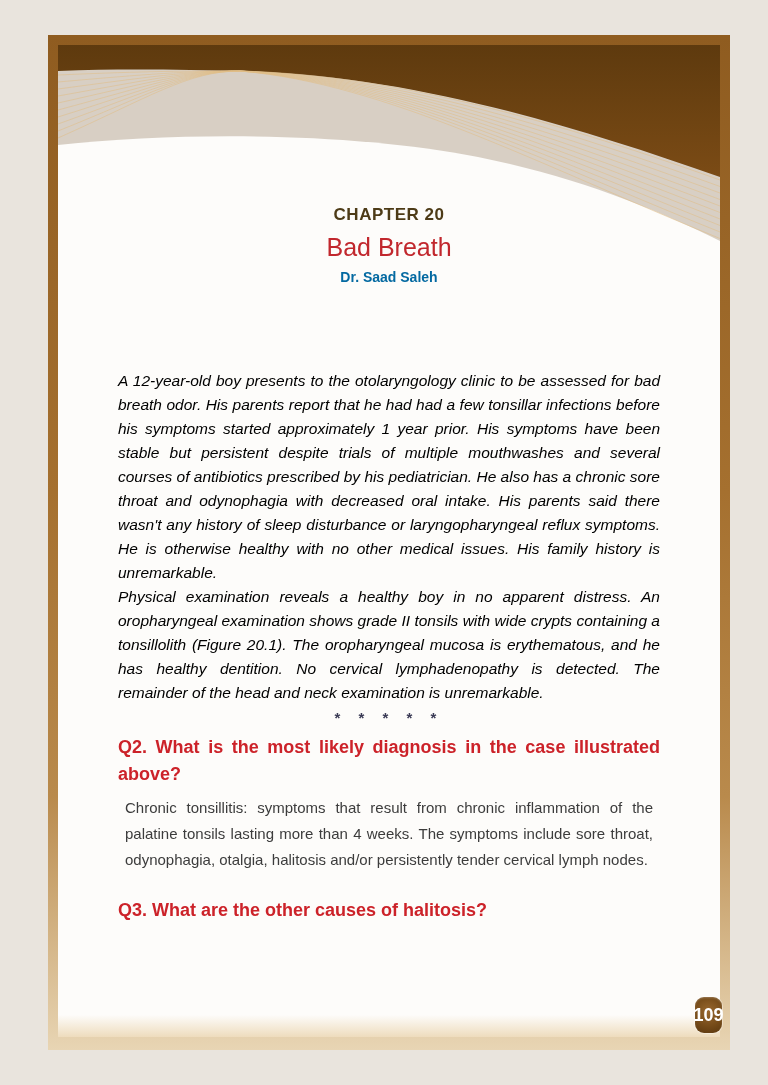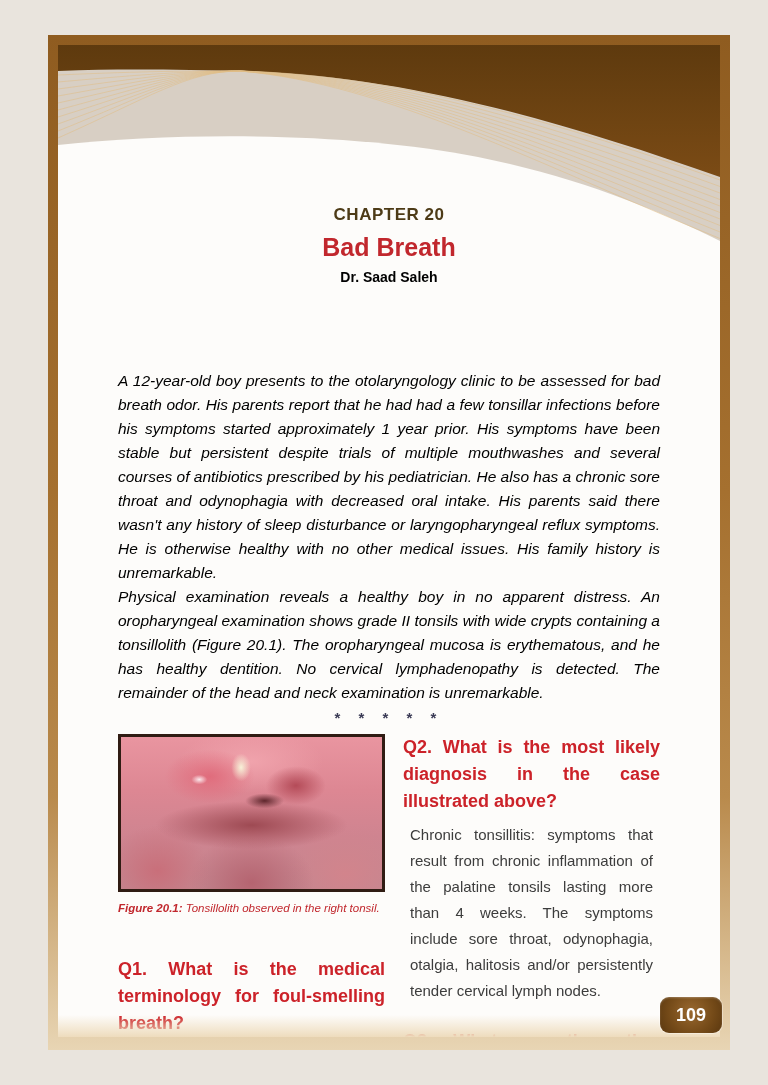--- a/index.html
+++ b/index.html
@@ -27,25 +27,25 @@
   .wave-svg{position:absolute;top:0;left:0;width:100%;height:215px;display:block;}
   .content{
     position:relative;
     padding:160px 60px 0 60px;
   }
   .chapter{
     text-align:center;font-weight:bold;font-size:17px;color:#4d3b17;
     letter-spacing:.5px;
   }
   .title{
-    text-align:center;font-weight:bold;font-size:25px;color:#c1272d;
+    text-align:center;font-weight:normal;font-size:25px;color:#c1272d;
     margin-top:8px;
   }
   .author{
-    text-align:center;font-weight:bold;font-size:14px;color:#000000;
+    text-align:center;font-weight:bold;font-size:14px;color:#0369a1;
     margin-top:7px;
   }
   .case-text{
     margin-top:84px;
     font-style:italic;
     font-size:15.5px;line-height:24px;color:#000000;
     text-align:justify;
   }
   .case-text p{margin:0;}
   .separator{
@@ -85,21 +85,21 @@
     color:#cc2229;font-weight:bold;font-size:18px;line-height:27px;
     text-align:justify;margin:0;
   }
   .answer{
     color:#3c3c3c;font-size:15px;line-height:26px;text-align:justify;margin:7px;
   }
   .q1-block{margin-top:40px;}
   .q3-block{margin-top:24px;}
   .page-number{
     position:absolute;right:8px;bottom:17px;
-    width:62px;height:36px;border-radius:9px;
+    width:27px;height:36px;border-radius:9px;
     background:radial-gradient(circle at 50% 40%, #99682f 0%, #744a18 60%, #5a370f 100%);
     box-shadow:0 0 0 1px rgba(255,255,255,.35), inset 0 1px 2px rgba(255,255,255,.25);
     color:#ffffff;font-weight:bold;font-size:18px;
     display:flex;align-items:center;justify-content:center;
   }
 </style>
 </head>
 <body>
 
 <div class="page">
@@ -137,32 +137,20 @@
 
       <div class="case-text">
         <p>A 12-year-old boy presents to the otolaryngology clinic to be assessed for bad breath odor. His parents report that he had had a few tonsillar infections before his symptoms started approximately 1 year prior. His symptoms have been stable but persistent despite trials of multiple mouthwashes and several courses of antibiotics prescribed by his pediatrician. He also has a chronic sore throat and odynophagia with decreased oral intake. His parents said there wasn't any history of sleep disturbance or laryngopharyngeal reflux symptoms. He is otherwise healthy with no other medical issues. His family history is unremarkable.</p>
         <p>Physical examination reveals a healthy boy in no apparent distress. An oropharyngeal examination shows grade II tonsils with wide crypts containing a tonsillolith (Figure 20.1). The oropharyngeal mucosa is erythematous, and he has healthy dentition. No cervical lymphadenopathy is detected. The remainder of the head and neck examination is unremarkable.</p>
       </div>
 
       <div class="separator">* * * * *</div>
 
       <div class="columns">
 
-        <div class="col-left">
-          <div class="figure-frame">
-            <div class="photo"></div>
-          </div>
-          <div class="figure-caption">
-            <span class="cap-label">Figure 20.1:</span><span> Tonsillolith observed in the right tonsil.</span>
-          </div>
-          <div class="q1-block">
-            <p class="question">Q1. What is the medical terminology for foul-smelling breath?</p>
-            <p class="answer">Halitosis.</p>
-          </div>
-        </div>
 
         <div class="col-right">
           <p class="question">Q2. What is the most likely diagnosis in the case illustrated above?</p>
           <p class="answer">Chronic tonsillitis: symptoms that result from chronic inflammation of the palatine tonsils lasting more than 4 weeks. The symptoms include sore throat, odynophagia, otalgia, halitosis and/or persistently tender cervical lymph nodes.</p>
           <div class="q3-block">
             <p class="question">Q3. What are the other causes of halitosis?</p>
           </div>
         </div>
 
       </div>

